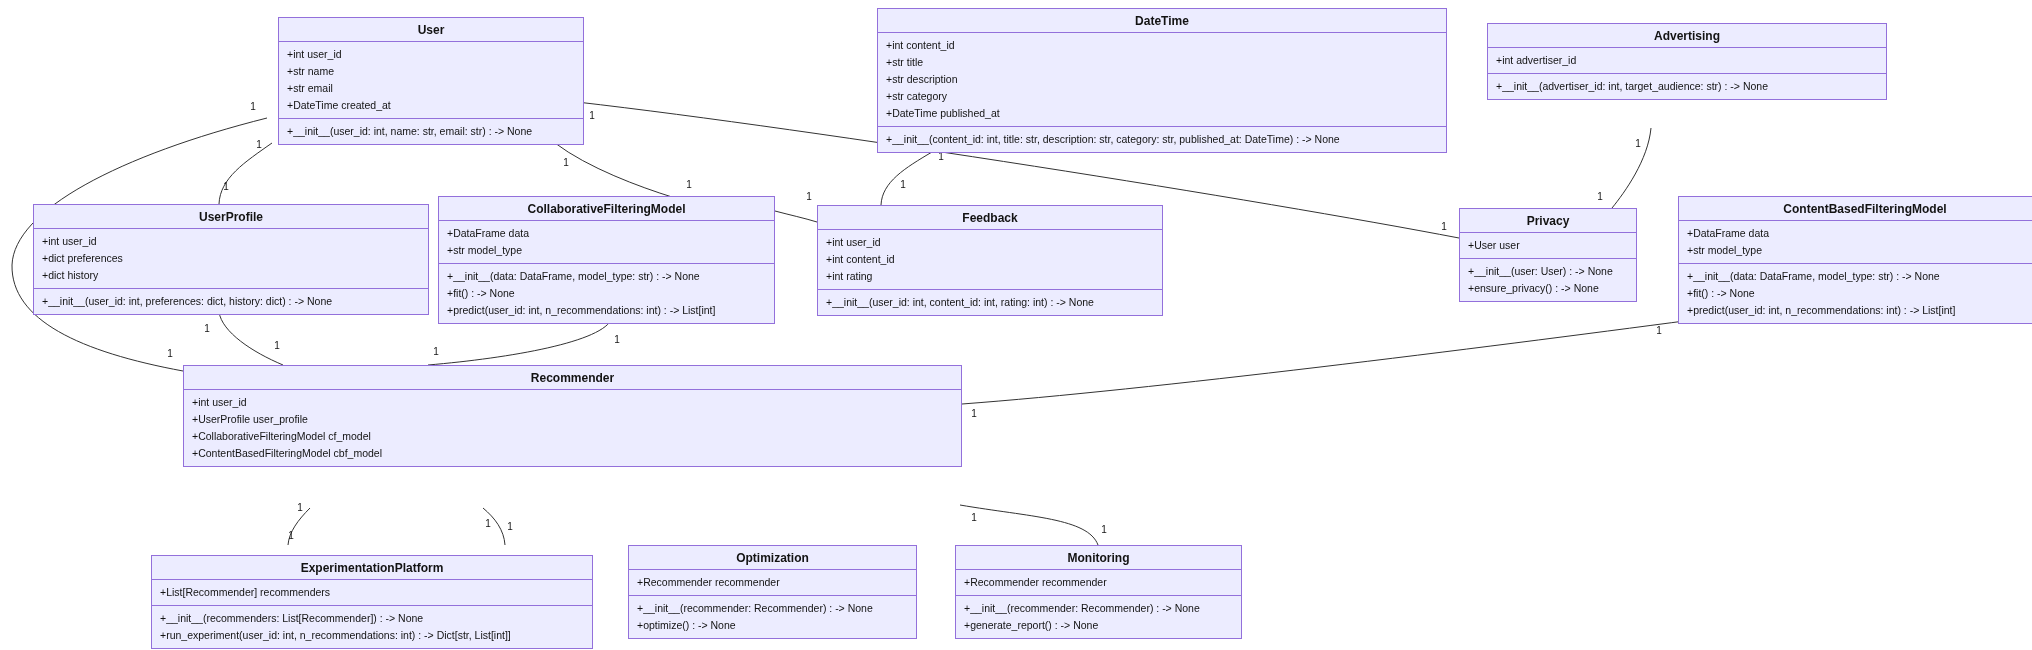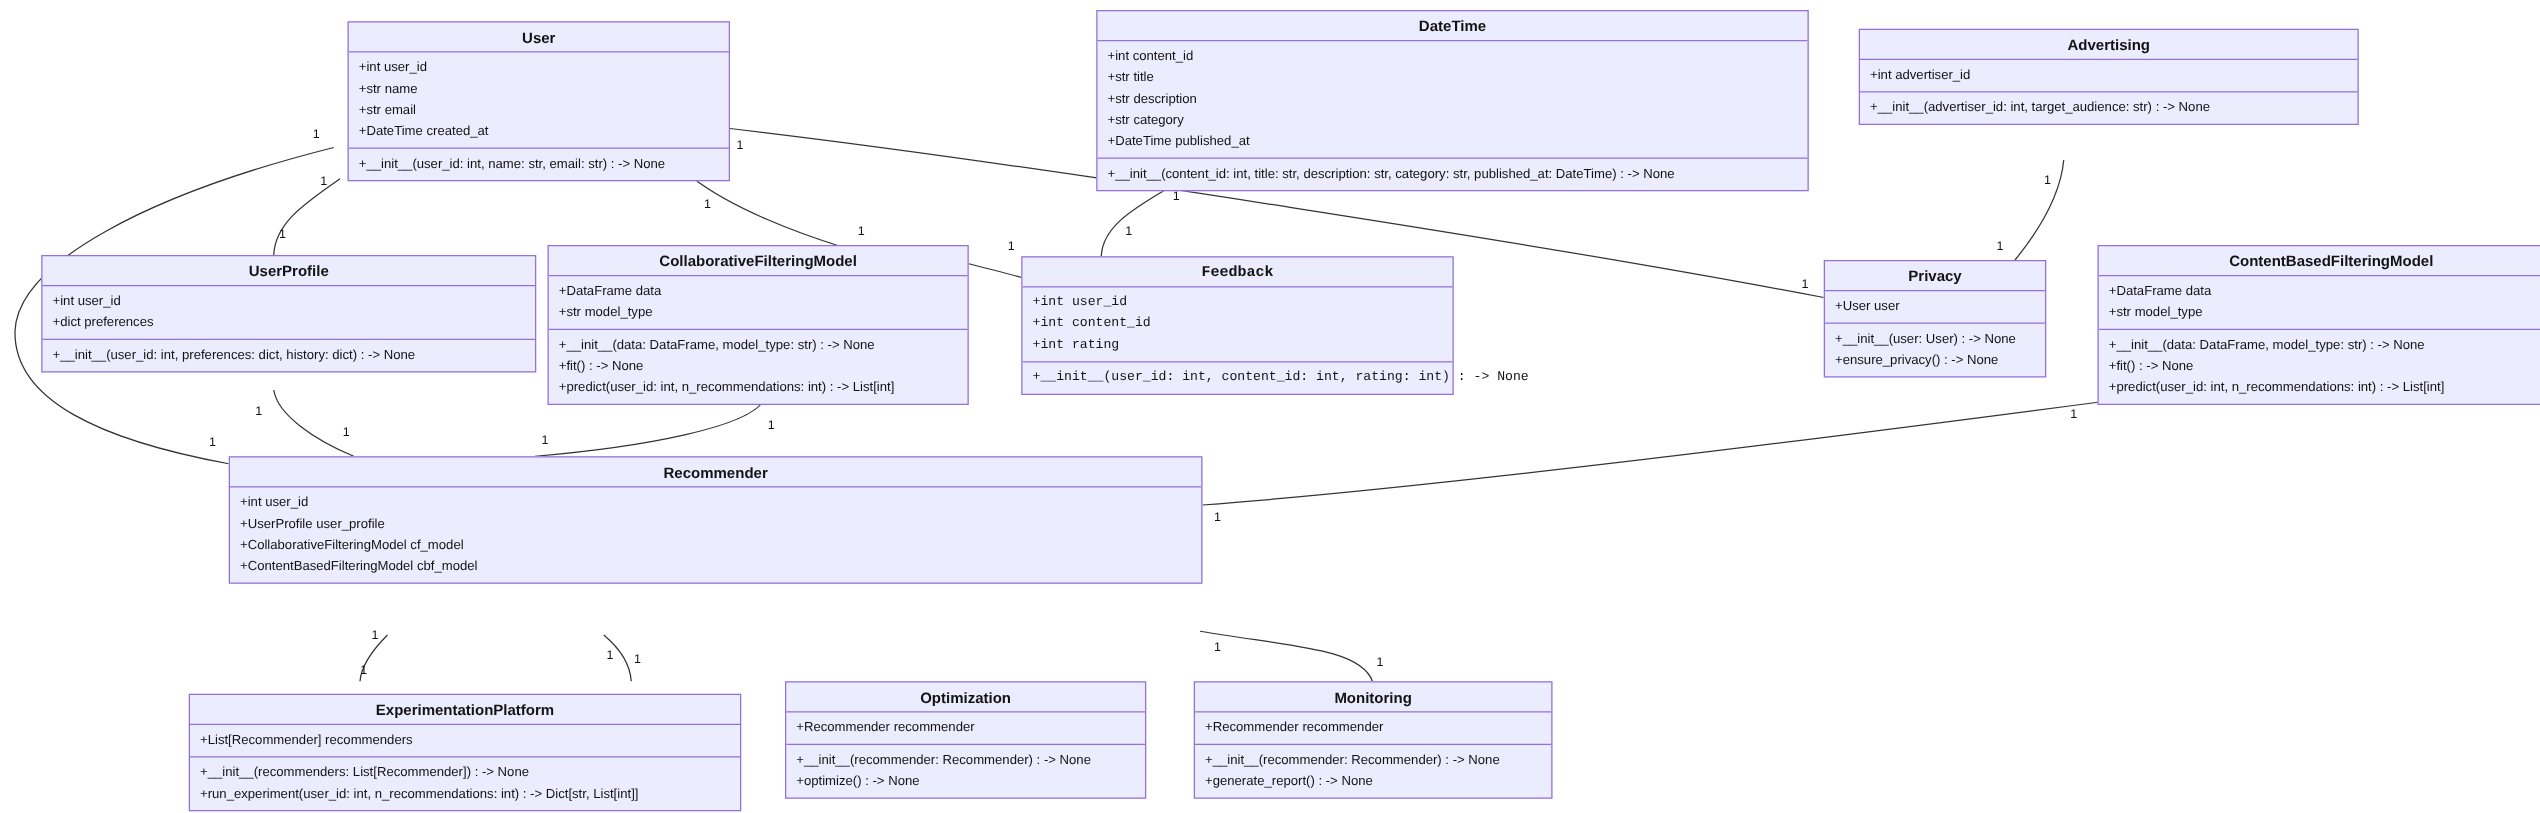--- a/index.html
+++ b/index.html
@@ -93,38 +93,39 @@
         </div>
     <div class="compartment">
           <div class="member">+__init__(advertiser_id: int, target_audience: str) : -&gt; None</div>
         </div>
   </div>
       <div class="class-box" style="left: 33px; top: 204px; width: 396px;">
     <div class="class-title">UserProfile</div>
     <div class="compartment">
           <div class="member">+int user_id</div>
           <div class="member">+dict preferences</div>
+          <div class="member">+dict history</div>
         </div>
     <div class="compartment">
           <div class="member">+__init__(user_id: int, preferences: dict, history: dict) : -&gt; None</div>
         </div>
   </div>
       <div class="class-box" style="left: 438px; top: 196px; width: 337px;">
     <div class="class-title">CollaborativeFilteringModel</div>
     <div class="compartment">
           <div class="member">+DataFrame data</div>
           <div class="member">+str model_type</div>
         </div>
     <div class="compartment">
           <div class="member">+__init__(data: DataFrame, model_type: str) : -&gt; None</div>
           <div class="member">+fit() : -&gt; None</div>
           <div class="member">+predict(user_id: int, n_recommendations: int) : -&gt; List[int]</div>
         </div>
   </div>
-      <div class="class-box" style="left: 817px; top: 205px; width: 346px; font-family: Liberation Mono, monospace;">
+      <div class="class-box" style="left: 817px; top: 205px; width: 346px;">
     <div class="class-title">Feedback</div>
     <div class="compartment">
           <div class="member">+int user_id</div>
           <div class="member">+int content_id</div>
           <div class="member">+int rating</div>
         </div>
     <div class="compartment">
           <div class="member">+__init__(user_id: int, content_id: int, rating: int) : -&gt; None</div>
         </div>
   </div>

